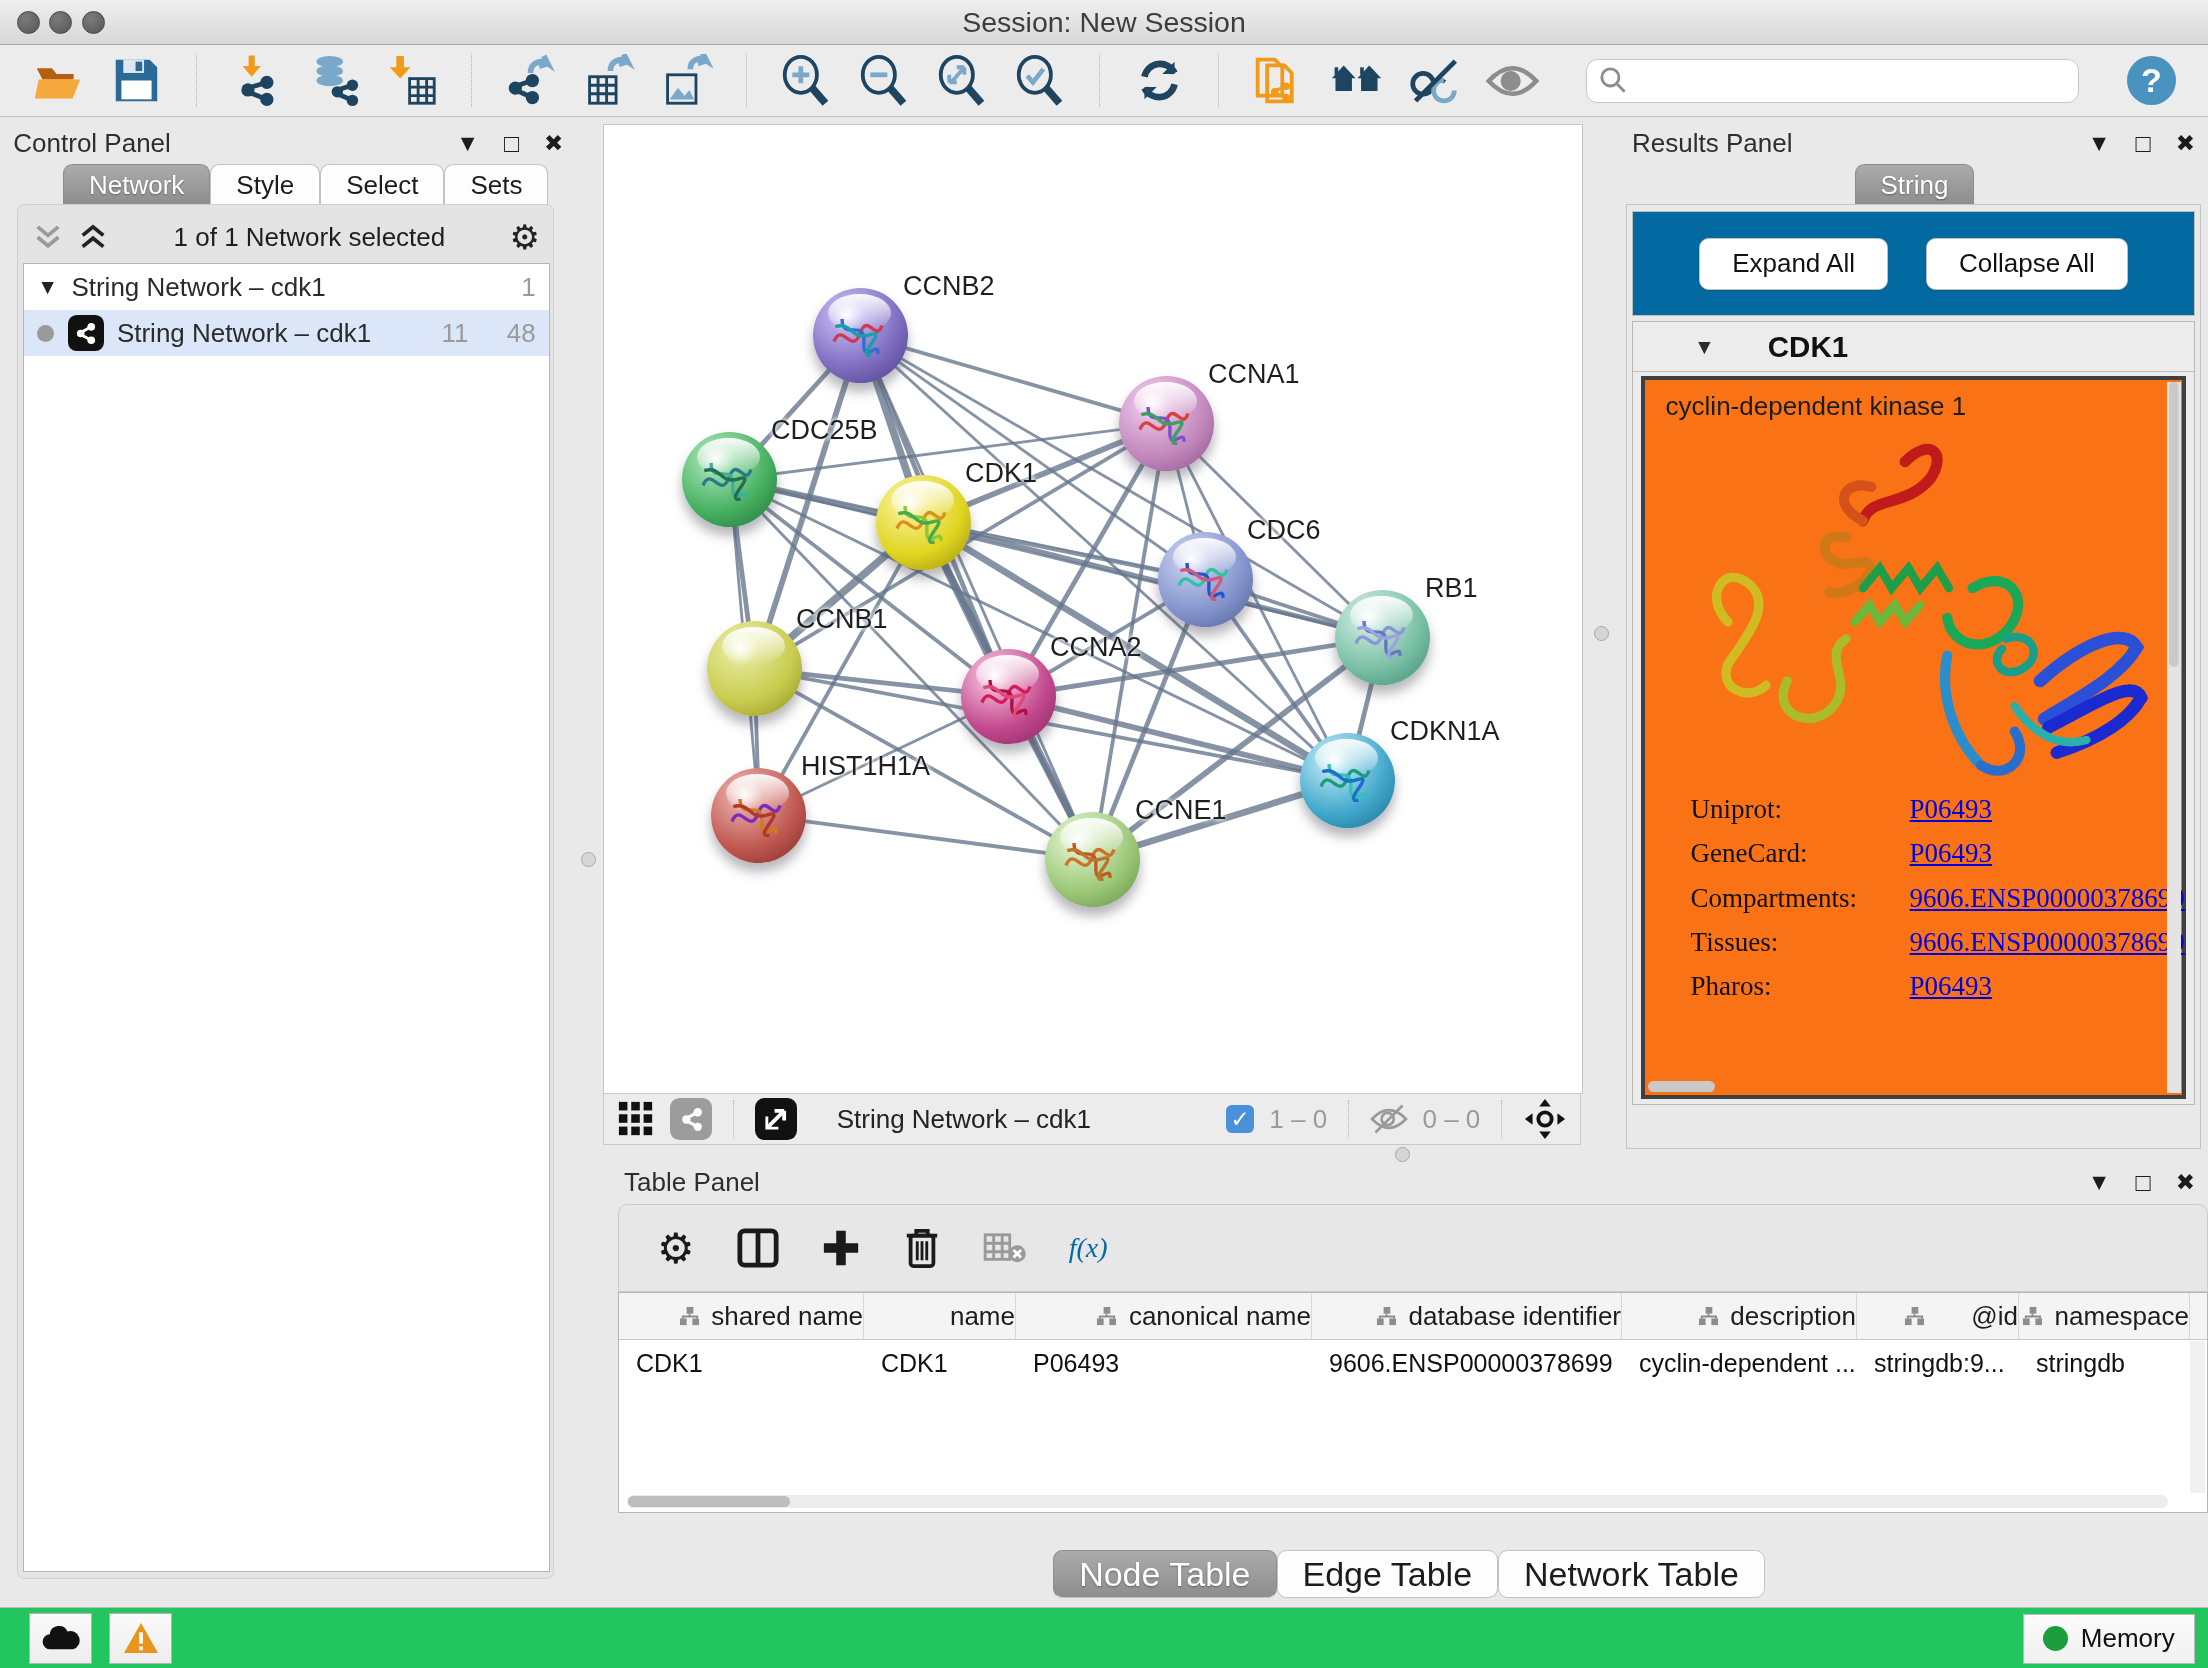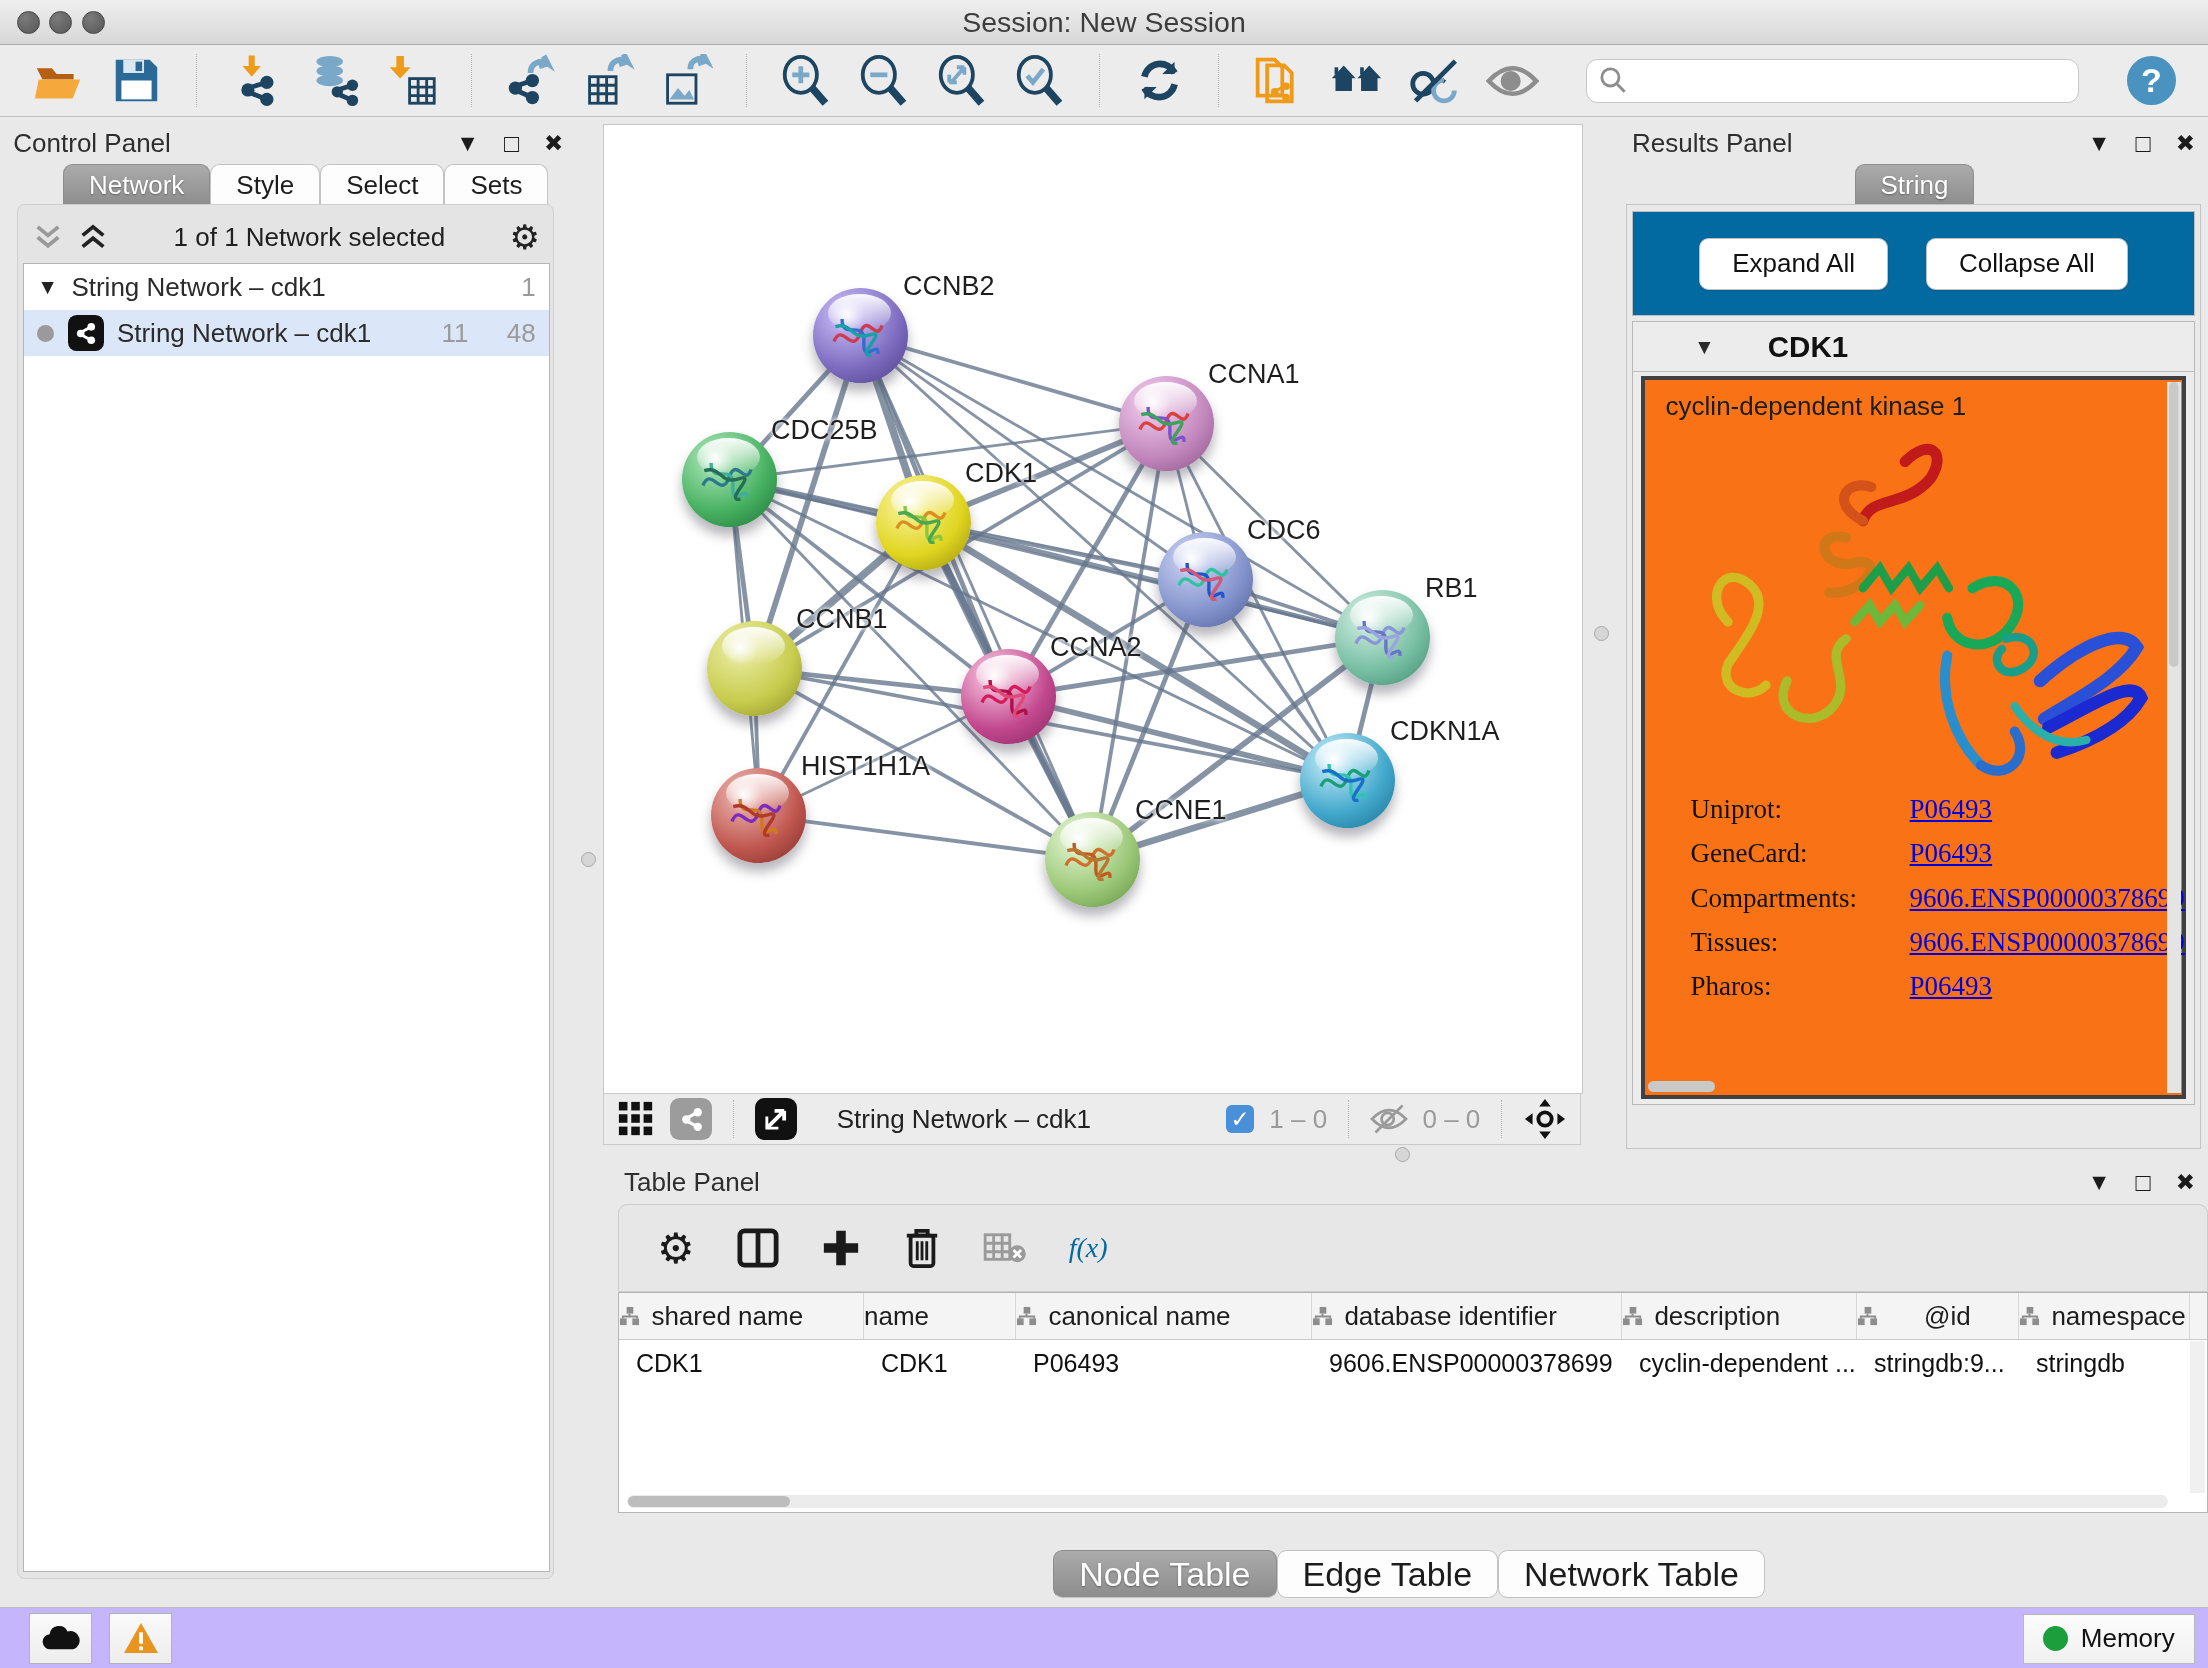--- a/index.html
+++ b/index.html
@@ -96,33 +96,33 @@
   .hsb-res{position:absolute;left:3.8px;bottom:2.9px;width:67px;height:11.4px;background:#c9c9c9;border-radius:5.7px;}
 
   
   .tp-head{left:624px;top:1164px;width:1571px;height:36px;display:flex;align-items:center;justify-content:space-between;}
   .tp-tools{left:618px;top:1204px;width:1590px;height:88px;background:#e7e7e7;border:1px solid #cbcbcb;
     border-radius:9.5px 9.5px 0 0;display:flex;align-items:center;gap:42px;padding:0 38px;box-sizing:border-box;}
   .tp-tools .gear2{font-size:42px;color:#1a1a1a;}
   .fx{font-family:"Liberation Serif",serif;font-style:italic;font-size:28px;color:#0369a1;}
   .tablebox{left:618px;top:1292px;width:1590px;height:221px;background:#fff;border:1px solid #b5b5b5;box-sizing:border-box;}
   .thead{display:flex;height:46px;background:#f4f4f4;border-bottom:1.9px solid #c9c9c9;}
-  .th{display:flex;align-items:center;justify-content:flex-start;gap:11.4px;font-size:26px;color:#1d1d1d;
+  .th{display:flex;align-items:center;justify-content:flex-end;gap:11.4px;font-size:26px;color:#1d1d1d;
     border-right:1px solid #d7d7d7;overflow:hidden;white-space:nowrap;box-sizing:border-box;}
   .trdata{display:flex;height:46px;}
   .td{display:flex;align-items:center;font-size:25px;color:#111;padding-left:17px;box-sizing:border-box;
     overflow:hidden;white-space:nowrap;}
   .hscroll{position:absolute;left:7.6px;top:202px;width:1541px;height:13.3px;background:#ececec;border-radius:6.7px;}
   .hscroll .th2{position:absolute;left:1.9px;top:1px;width:162px;height:11.4px;background:#bdbdbd;border-radius:5.7px;}
   .tvsb{position:absolute;right:1.9px;top:48px;width:15px;height:152px;background:#f0f0f0;}
   .tp-tabs{left:609px;top:1550px;width:1600px;display:flex;justify-content:center;}
   .tp-tabs .tab{height:46px;font-size:34px;border-radius:9.5px;border-bottom:1px solid #c2c2c2;}
 
   
-  .bottombar{left:0;top:1607px;width:2208px;height:61px;background:#c4b5fd;border-top:1px solid #bdbdbd;}
+  .bottombar{left:0;top:1607px;width:2208px;height:61px;background:#22c55e;border-top:1px solid #bdbdbd;}
   .bb-btn{position:absolute;top:4.8px;width:61px;height:49px;background:linear-gradient(#fafafa,#ededed);
     border:1.9px solid #b3b3b3;display:flex;align-items:center;justify-content:center;}
   .membtn{position:absolute;right:13.3px;top:5.7px;height:48px;background:linear-gradient(#fcfcfc,#f0f0f0);
     border:1.9px solid #b9b9b9;display:flex;align-items:center;gap:13.3px;padding:0 19px;font-size:26px;color:#111;}
   .memdot{width:25px;height:25px;border-radius:50%;background:#1d9e3c;}
 
   .splitdot{width:13.3px;height:13.3px;border-radius:50%;background:#d6d6d6;border:1px solid #a8a8a8;}
 </style>
 </head>
 <body>

